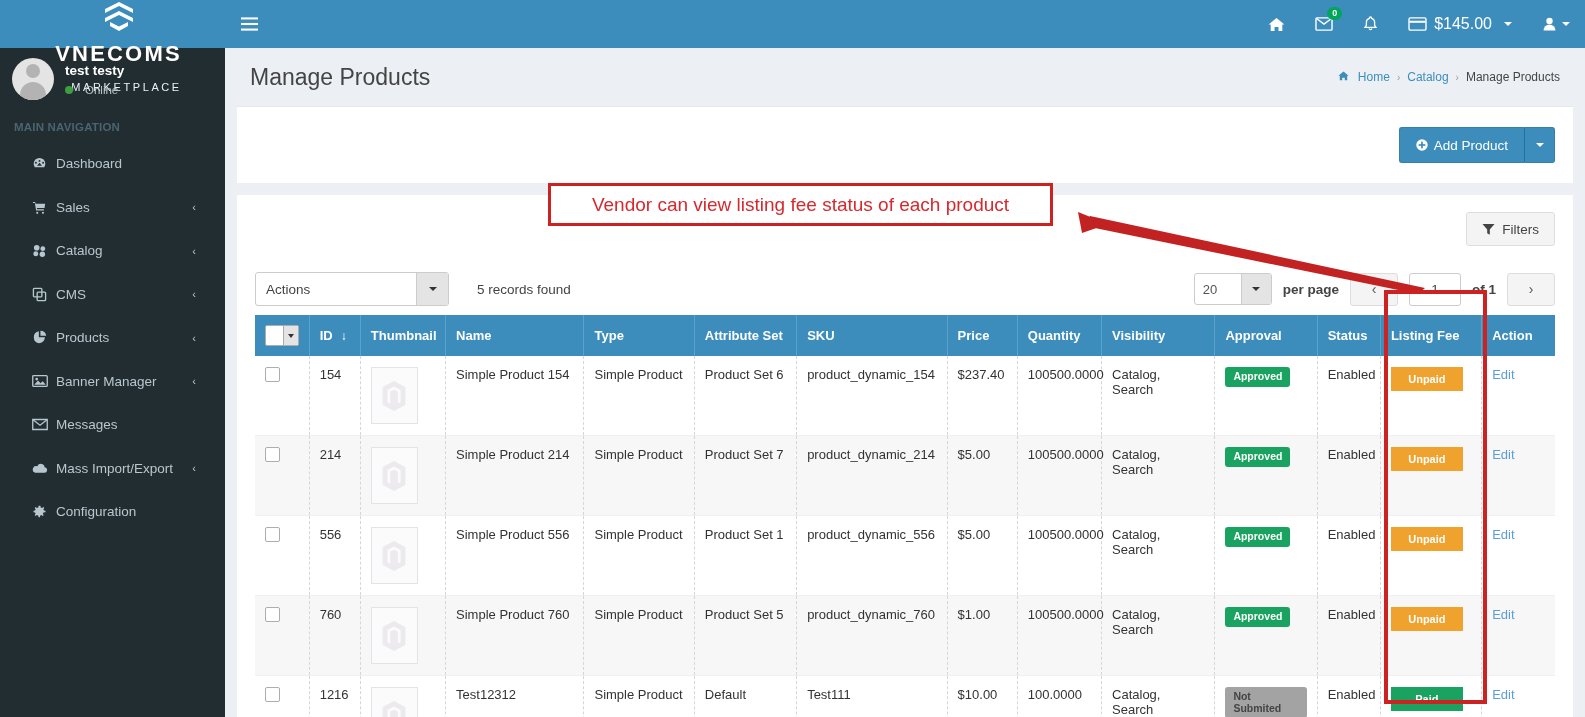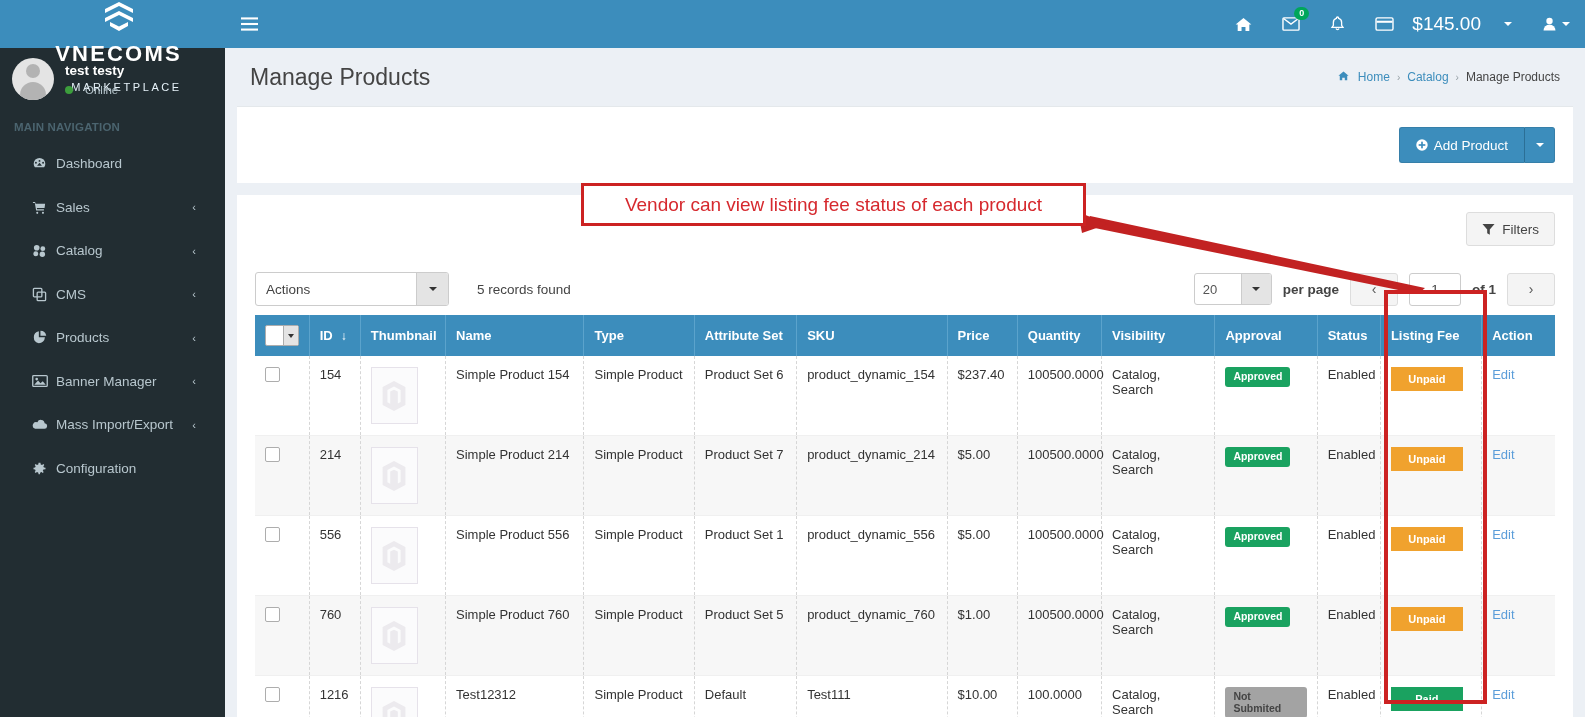--- a/index.html
+++ b/index.html
@@ -83,21 +83,21 @@
   }
   .tb-item {
     position: relative; height: 48px; display: flex; align-items: center;
     padding: 0 15px; color: #fff; font-size: 15px; cursor: pointer;
   }
   .badge-count {
     position: absolute; top: 7px; right: 6px;
     background: #00a65a; color: #fff; font-size: 9px; font-weight: bold;
     border-radius: 8px; padding: 1px 5px; line-height: 1.2;
   }
-  .wallet { font-size: 19px; gap: 18px; }
+  .wallet { font-size: 16px; gap: 7px; }
   .caret-dn {
     display: inline-block; width: 0; height: 0; margin-left: 5px;
     border-left: 4px solid transparent; border-right: 4px solid transparent;
     border-top: 4px solid #fff;
   }
 
   
   .content { position: absolute; left: 225px; top: 48px; right: 0; bottom: 0; background: #ecf0f5; }
   .page-head {
     height: 58px; padding: 0 25px; display: flex; align-items: center;
@@ -218,21 +218,21 @@
     display: inline-block; border-radius: 0; font-size: 11px; font-weight: bold;
     color: #fff; padding: 6px 0; width: 72px; text-align: center;
     cursor: pointer; line-height: 1.1;
   }
   .pill-unpaid { background: #f0a22e; }
   .pill-paid { background: #1aa260; }
   .edit-link { color: #5b9dd9; font-size: 13px; cursor: pointer; text-decoration: none; }
 
   
   .anno-box {
-    position: absolute; left: 581px; top: 183px; width: 505px; height: 43px;
+    position: absolute; left: 548px; top: 183px; width: 505px; height: 43px;
     border: 3px solid #c22; background: #fff;
     display: flex; align-items: center; justify-content: center;
     color: #d6292e; font-size: 19px; z-index: 40;
   }
   .anno-hl {
     position: absolute; left: 1384px; top: 290px; width: 103px; height: 414px;
     border: 4px solid #c22; z-index: 39; pointer-events: none;
   }
   .anno-svg { position: absolute; left: 0; top: 0; width: 1585px; height: 717px; z-index: 38; pointer-events: none; }
 </style>
@@ -322,20 +322,30 @@
       <div class="nav-item">
         <span class="ni-icon">
           <svg width="16" height="14" viewBox="0 0 17 14">
               <rect x="0.8" y="1.2" width="15.4" height="11.6" rx="1" fill="none" stroke="#b8c7ce" stroke-width="1.4"></rect>
               <circle cx="5" cy="5" r="1.4" fill="#b8c7ce"></circle>
               <path d="M2.4 11 6.4 6.6l2.6 2.8 2.4-2.2 3.2 3.8z" fill="#b8c7ce"></path>
             </svg>
         </span>
         <span class="ni-label">Banner Manager</span>
         <span class="ni-caret">‹</span>
+      </div>
+      <div class="nav-item">
+        <span class="ni-icon">
+          <svg width="16" height="13" viewBox="0 0 17 13">
+              <path d="M0.8 1.2h15.4v10.6H0.8z" fill="none" stroke="#b8c7ce" stroke-width="1.4"></path>
+              <path d="M1.4 1.8 8.5 7.2l7.1-5.4" fill="none" stroke="#b8c7ce" stroke-width="1.4"></path>
+            </svg>
+        </span>
+        <span class="ni-label">Messages</span>
+        <span class="ni-caret"></span>
       </div>
       <div class="nav-item">
         <span class="ni-icon">
           <svg width="16" height="13" viewBox="0 0 17 13">
               <path d="M13.4 5.2a4 4 0 0 0-7.7-1.1A3.1 3.1 0 0 0 3.3 11h9.6a2.9 2.9 0 0 0 .5-5.8z" fill="#b8c7ce"></path>
             </svg>
         </span>
         <span class="ni-label">Mass Import/Export</span>
         <span class="ni-caret">‹</span>
       </div>

